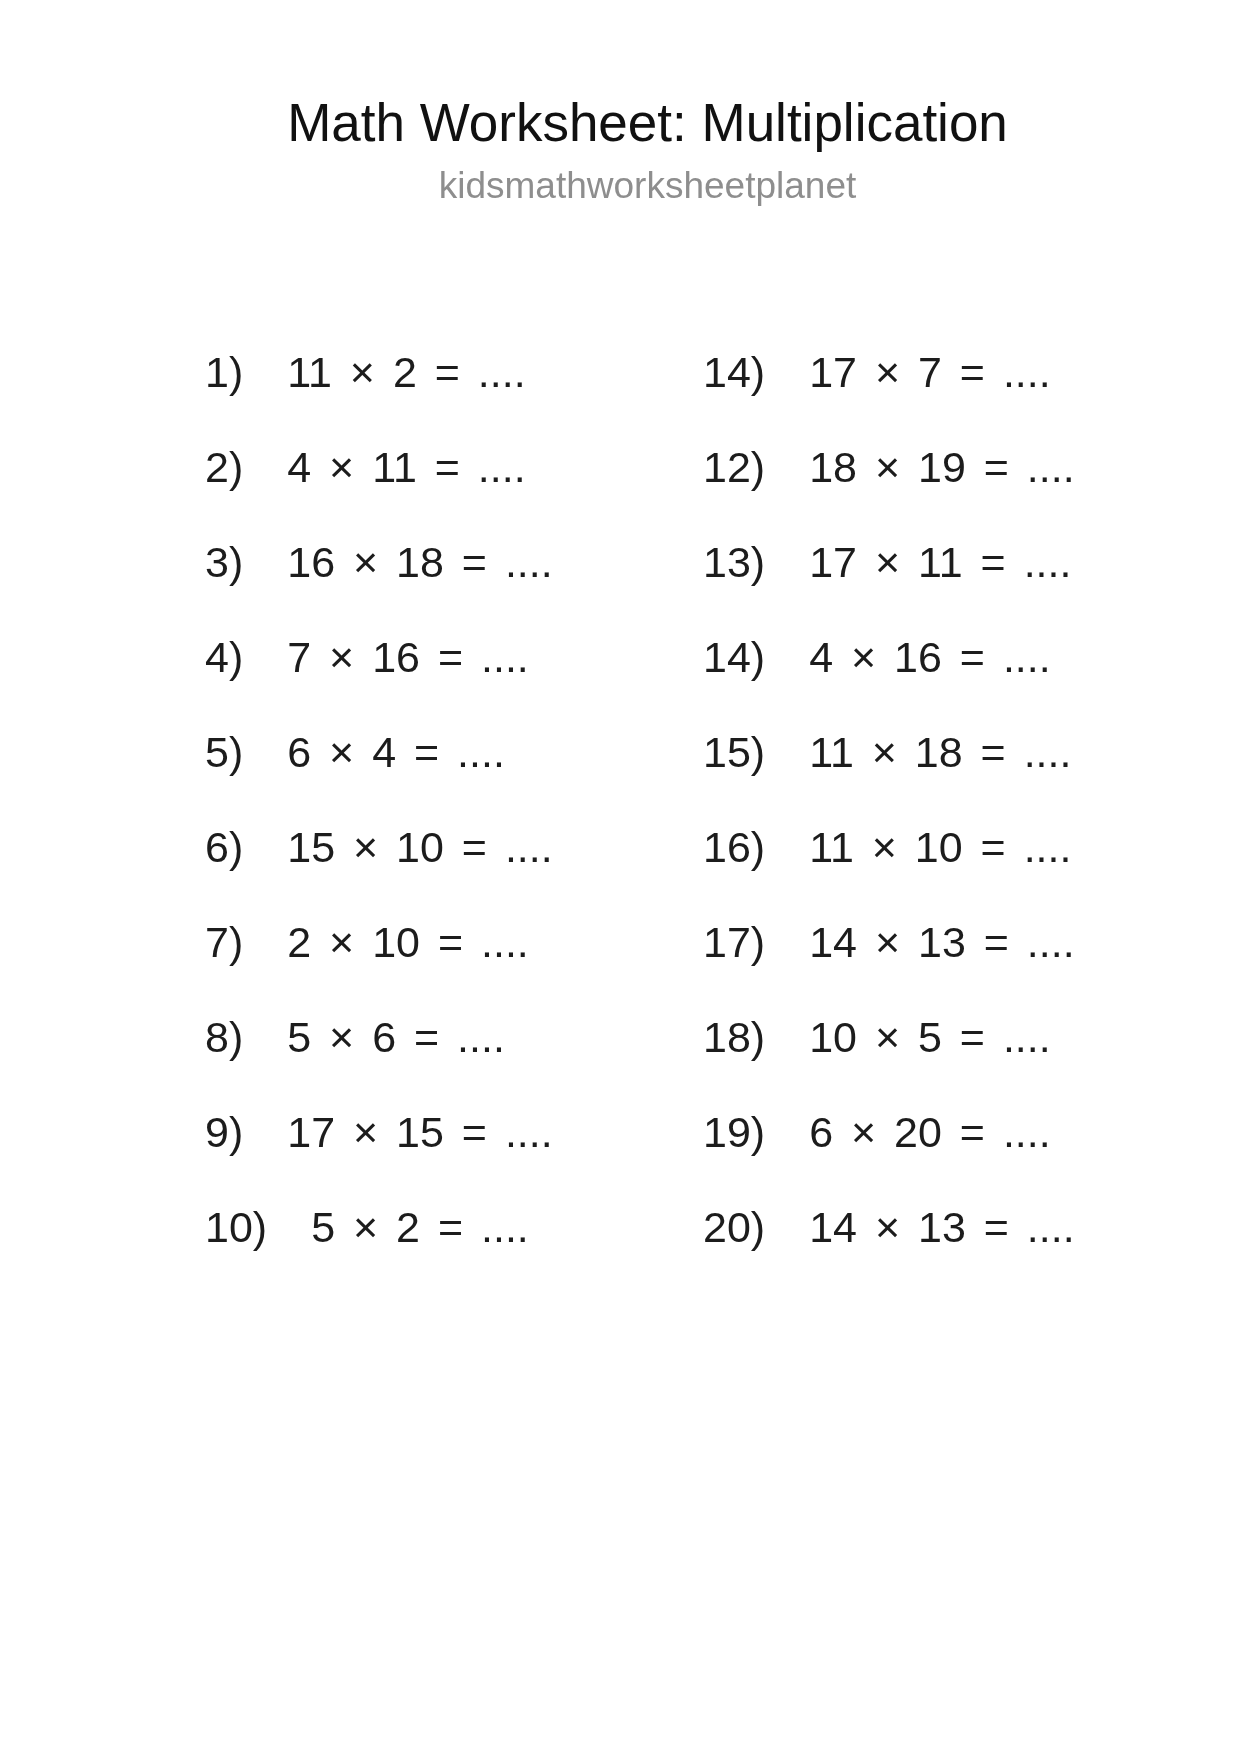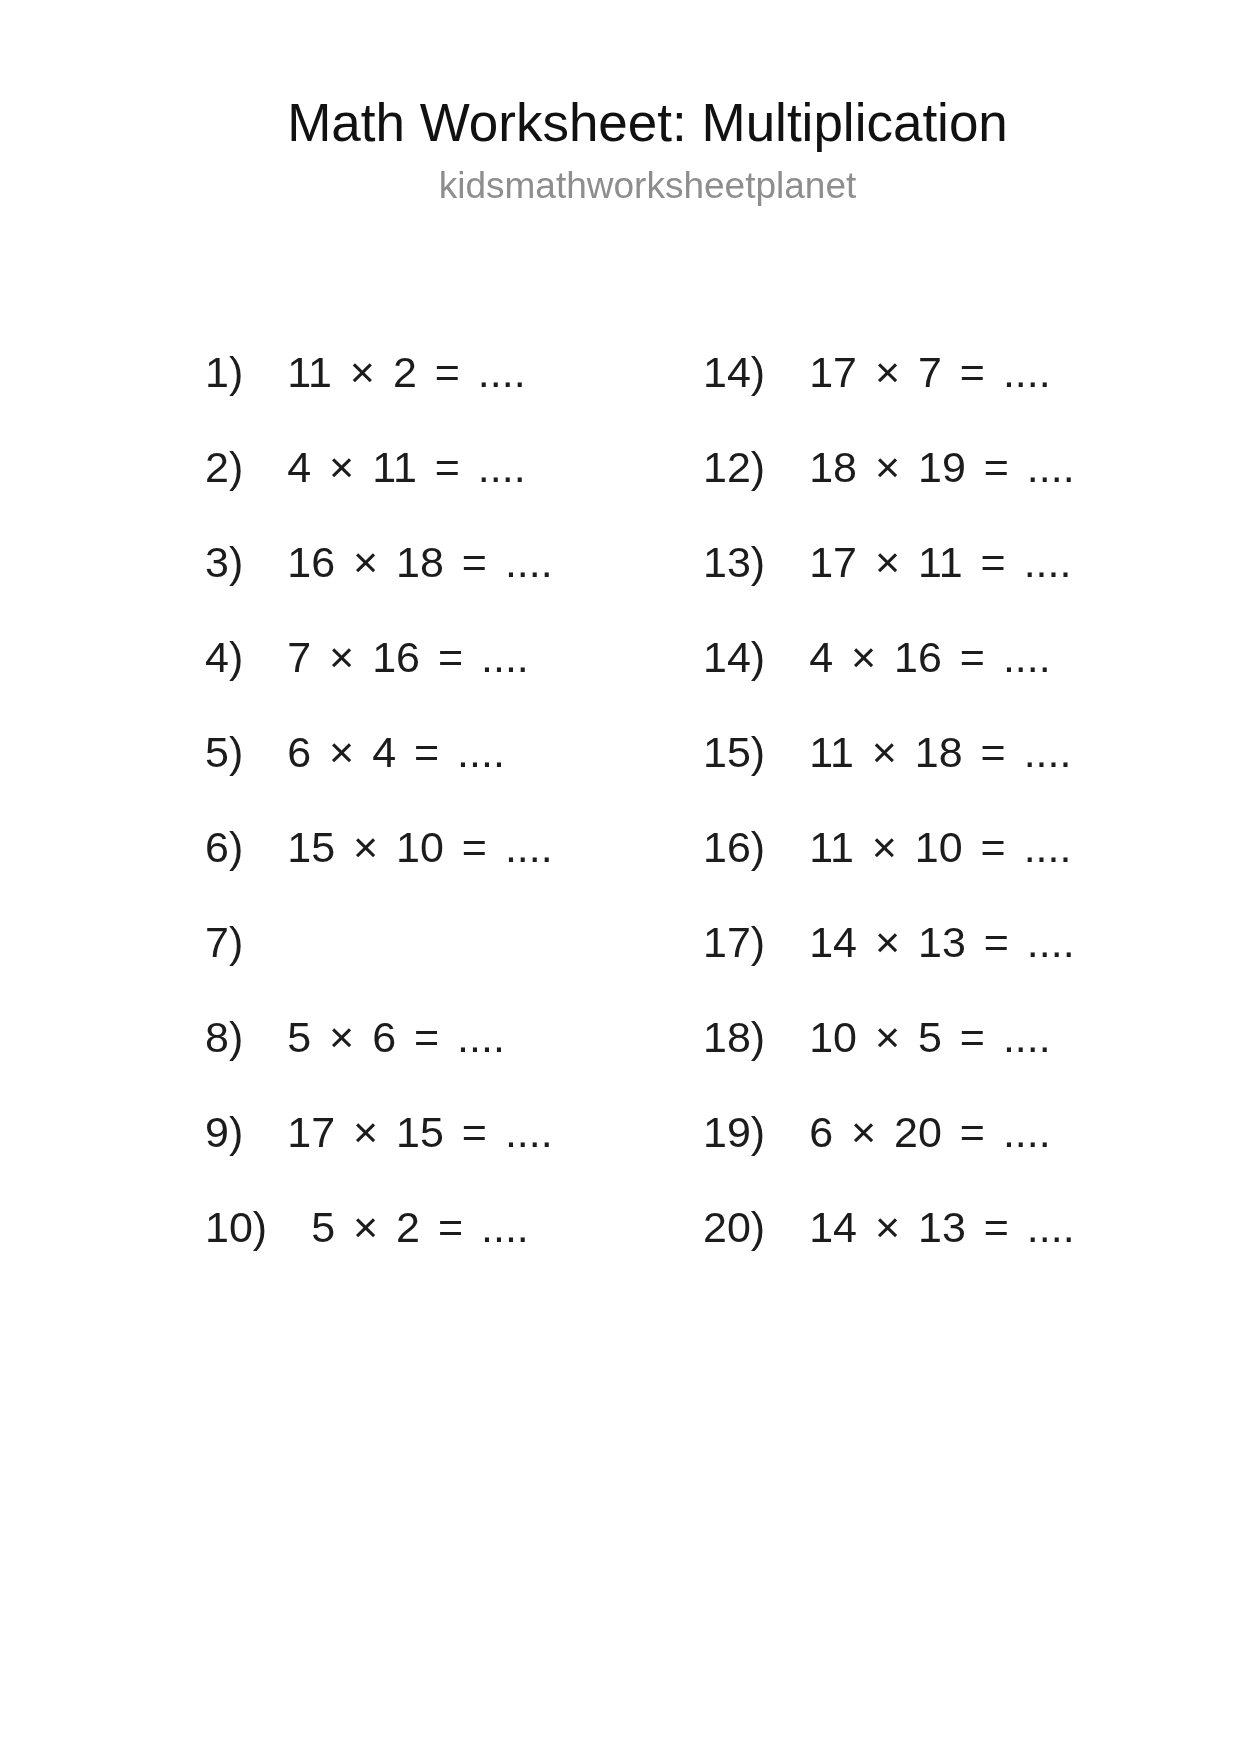--- a/index.html
+++ b/index.html
@@ -103,20 +103,21 @@
     <span class="p-expr">6 × 4 = ....</span>
   </div>
 
   <div class="problem-row">
     <span class="p-num">6)</span>
     <span class="p-expr">15 × 10 = ....</span>
   </div>
 
   <div class="problem-row">
     <span class="p-num">7)</span>
+    <span class="p-expr">2 × 10 = ....</span>
   </div>
 
   <div class="problem-row">
     <span class="p-num">8)</span>
     <span class="p-expr">5 × 6 = ....</span>
   </div>
 
   <div class="problem-row">
     <span class="p-num">9)</span>
     <span class="p-expr">17 × 15 = ....</span>

